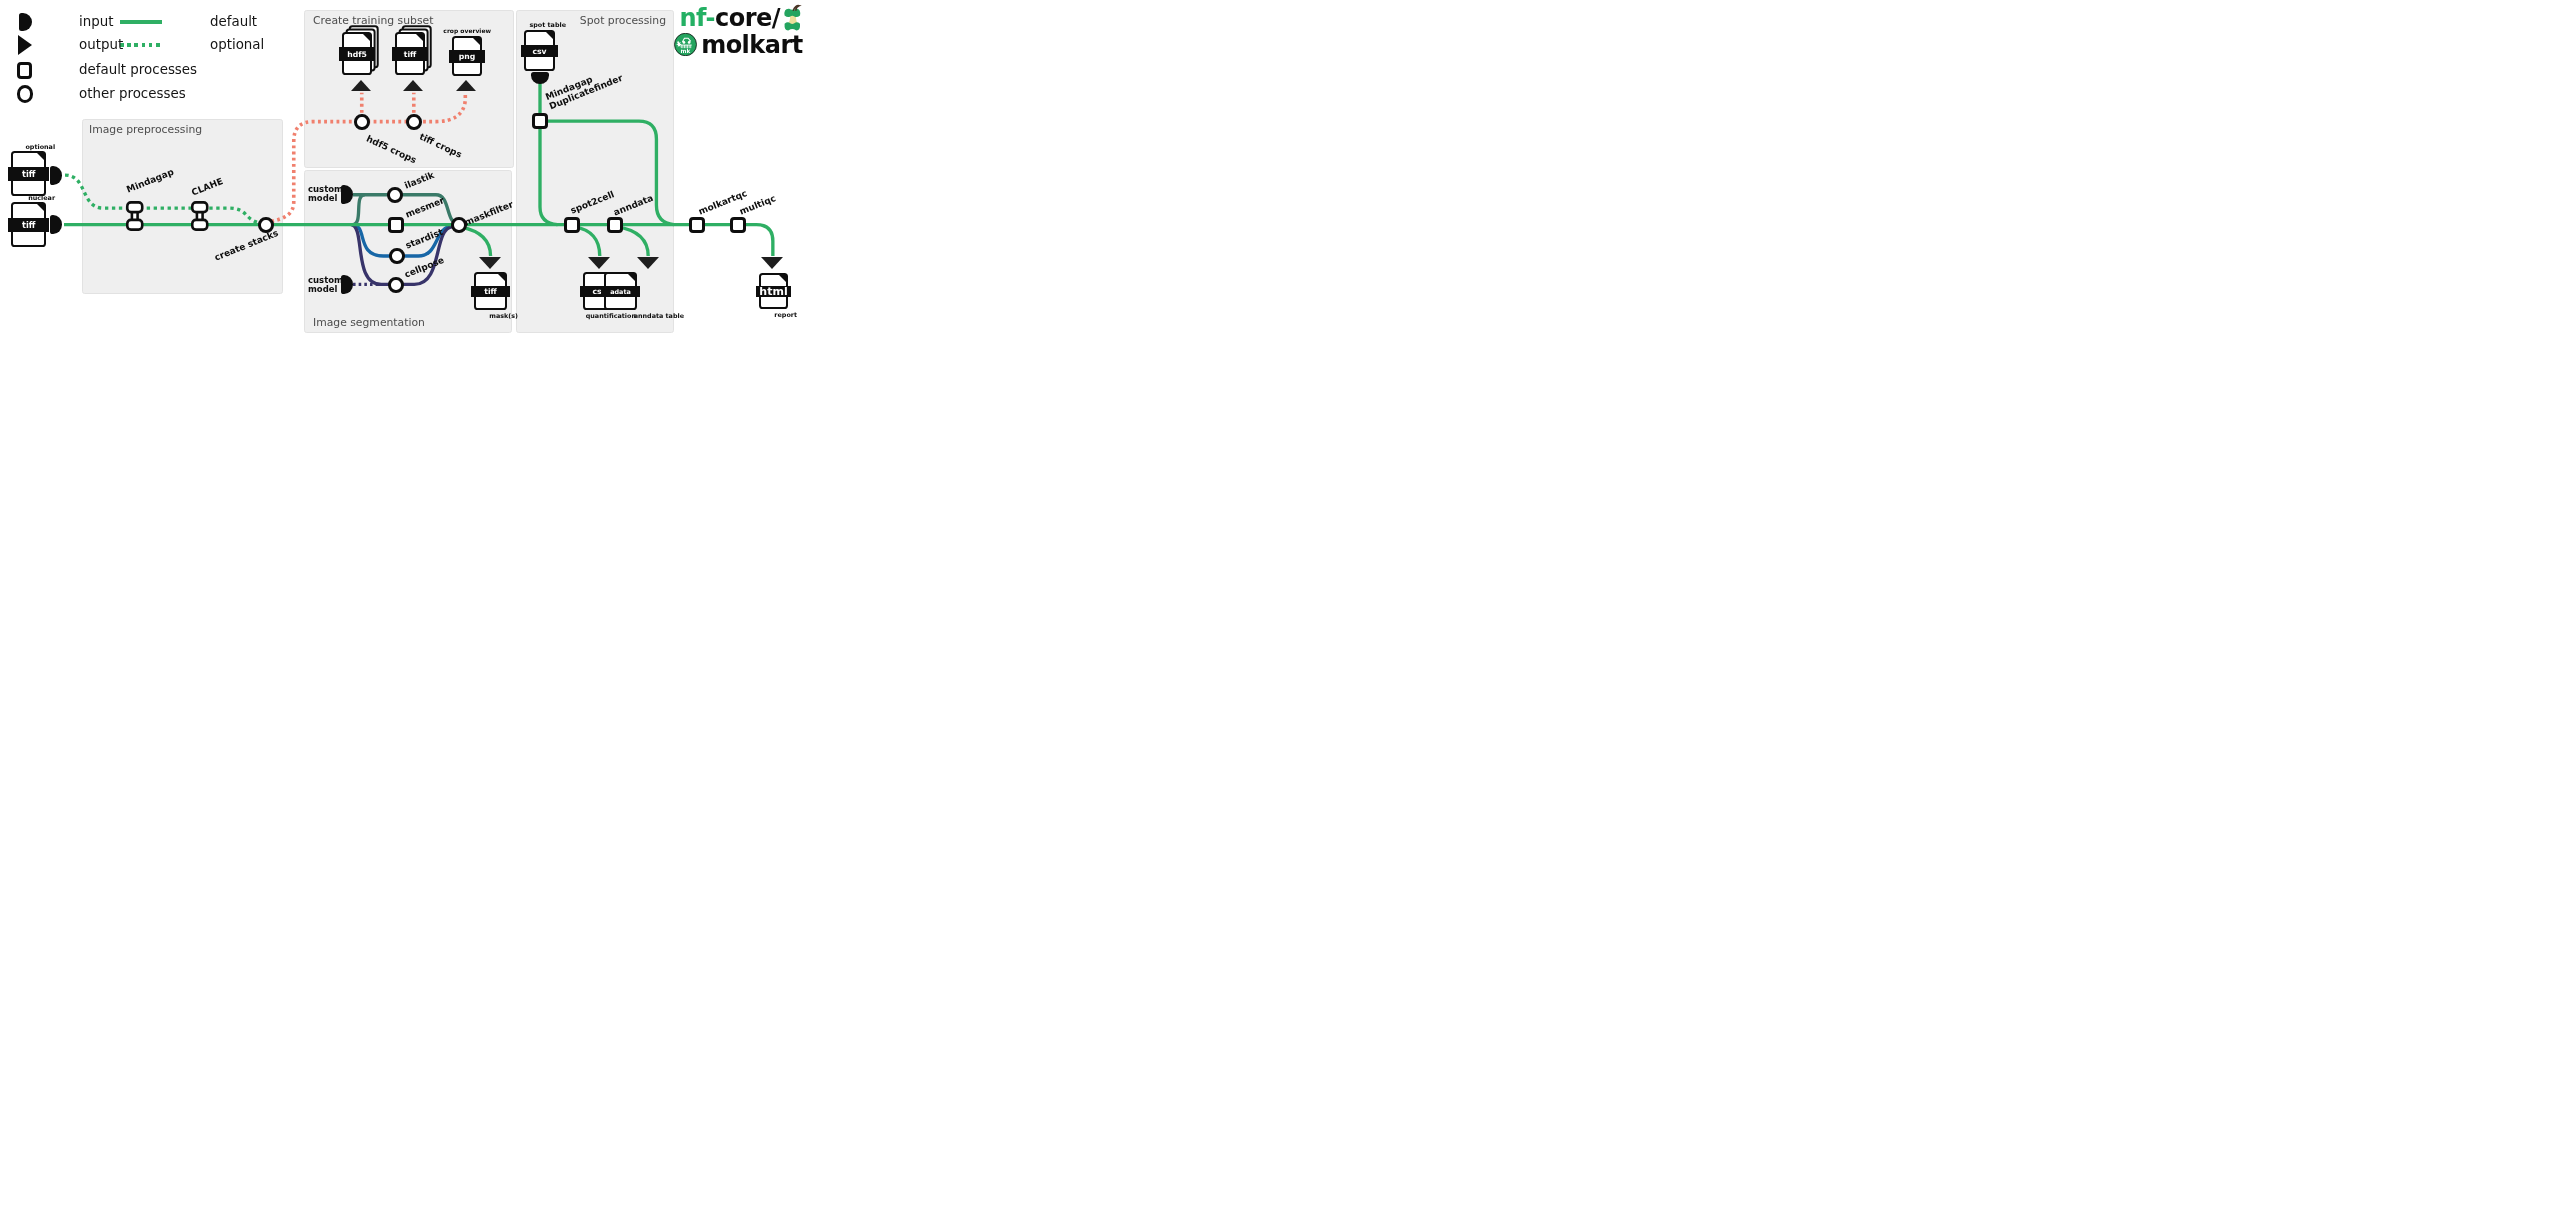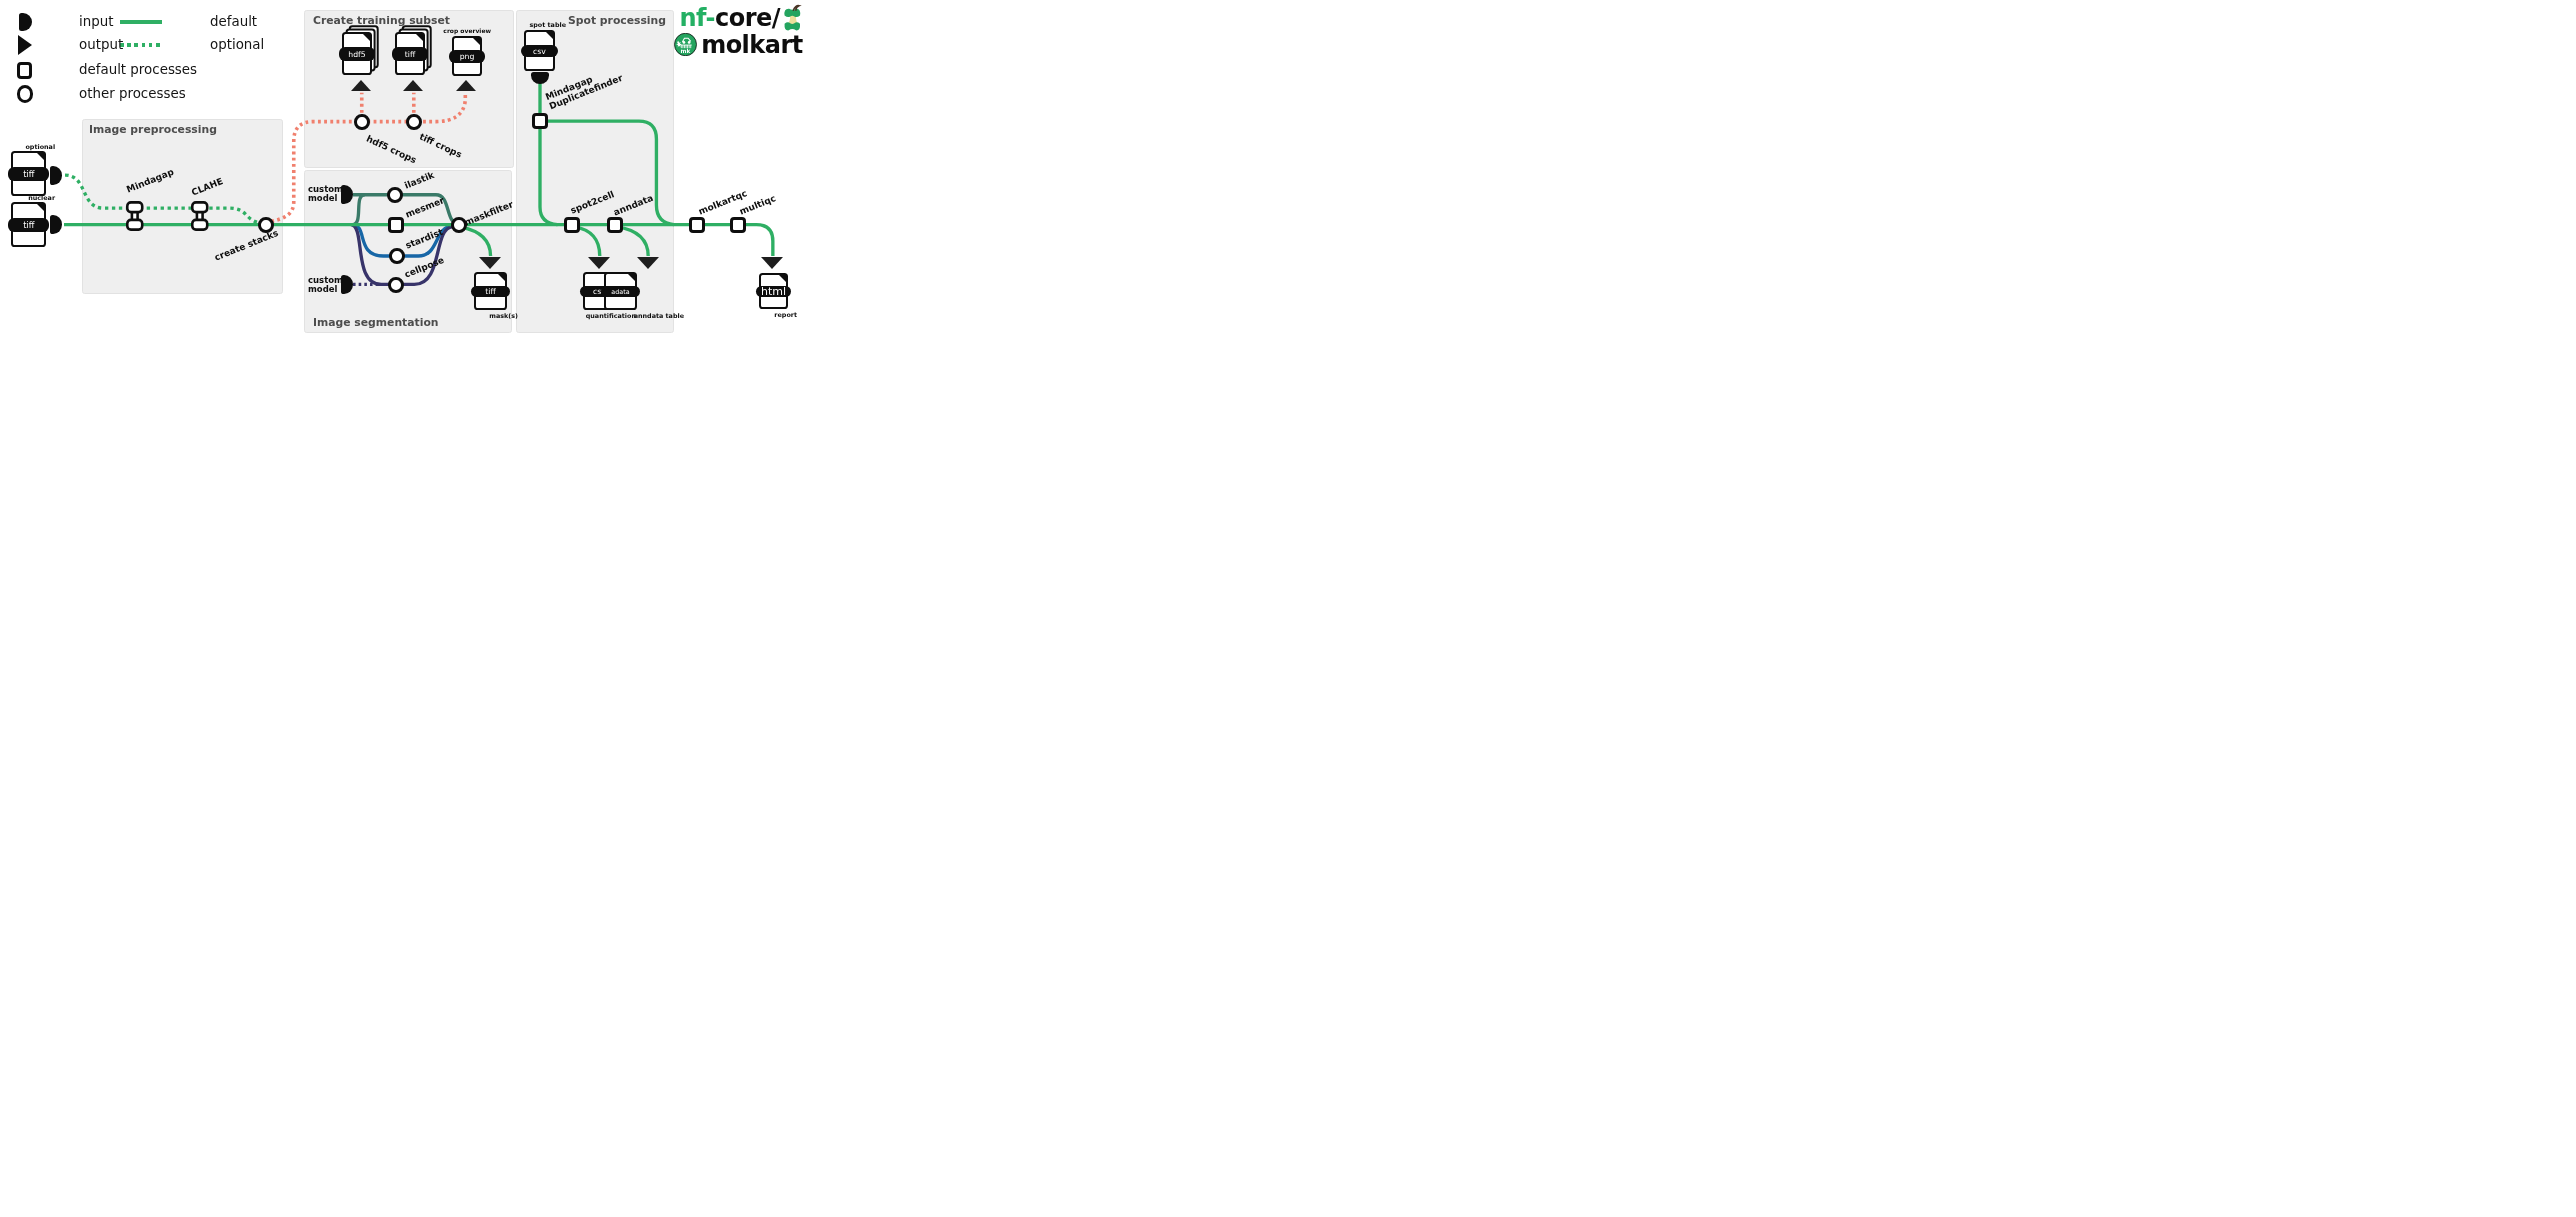--- a/index.html
+++ b/index.html
@@ -2,21 +2,21 @@
 <html style="font-size:8.2px"><head>
 <meta charset="utf-8">
 <style>
   html,body{margin:0;padding:0;background:#fff;}
   *{box-sizing:border-box;}
   #canvas{position:relative;width:808px;height:340px;background:#fff;overflow:hidden;
           font-family:"DejaVu Sans","Liberation Sans",sans-serif;color:#0e0e0e;}
 
   
   .box{position:absolute;background:#efefef;border:1px solid #e2e2e2;border-radius:2.6px;}
-  .box-title{position:absolute;font-weight:bold;font-size:10.8px;color:#4d4d4d;white-space:nowrap;}
+  .box-title{position:absolute;font-weight:normal;font-size:10.8px;color:#4d4d4d;white-space:nowrap;}
 
   
   #wires{position:absolute;left:0;top:0;z-index:2;}
   .w-green{stroke:#2faf64;fill:none;stroke-width:6.5;}
   .w-green-dot{stroke:#2faf64;fill:none;stroke-width:6.5;stroke-dasharray:6.5 7;}
   .w-salmon{stroke:#f0806e;fill:none;stroke-width:7;stroke-dasharray:5.5 6.5;}
   .w-teal{stroke:#3a7a68;fill:none;stroke-width:6.5;}
   .w-blue{stroke:#1766a6;fill:none;stroke-width:6.5;}
   .w-navy{stroke:#38346a;fill:none;stroke-width:6.5;}
   .w-navy-dot{stroke:#38346a;fill:none;stroke-width:6.5;stroke-dasharray:5 6;}
@@ -34,22 +34,22 @@
   .plain{position:absolute;font-weight:bold;z-index:4;color:#0e0e0e;}
 
   
   .file{position:absolute;z-index:3;}
   .file .layer{position:absolute;inset:0;background:#fff;border:2.3px solid #0e0e0e;border-radius:3.6px;}
   .file .l2{transform:translate(3.6px,-3.6px);}
   .file .l3{transform:translate(6.7px,-6.7px);}
   .file .page{position:absolute;inset:0;background:#fff;border:2.3px solid #0e0e0e;border-radius:3.6px;}
   .file .fold{position:absolute;top:1px;right:1px;width:0;height:0;
               border-top:9.8px solid #0e0e0e;border-left:9.8px solid transparent;z-index:1;}
-  .file .banner{position:absolute;left:-3.1px;right:-3.1px;top:36%;height:31%;background:#0e0e0e;border-radius:6px;
-                color:#fff;font-weight:normal;display:flex;align-items:center;justify-content:center;z-index:2;}
+  .file .banner{position:absolute;left:-3.1px;right:-3.1px;top:36%;height:31%;background:#0e0e0e;border-radius:0;
+                color:#fff;font-weight:bold;display:flex;align-items:center;justify-content:center;z-index:2;}
   .fcaption{position:absolute;font-size:6.4px;font-weight:bold;text-align:right;z-index:4;color:#0e0e0e;}
 
   
   .glyph-in{position:absolute;width:12.4px;height:18.5px;background:#0e0e0e;z-index:3;
             border-radius:2.6px 8.8px 8.8px 2.6px / 2.6px 9.3px 9.3px 2.6px;}
   .glyph-in.down{width:17.5px;height:12.4px;border-radius:2.6px 2.6px 8.8px 8.8px / 2.6px 2.6px 8.8px 8.8px;}
   .arrow-dn{position:absolute;width:0;height:0;border-left:11.3px solid transparent;border-right:11.3px solid transparent;
             border-top:12px solid #1e1e1e;z-index:3;}
   .arrow-up{position:absolute;width:0;height:0;border-left:10.3px solid transparent;border-right:10.3px solid transparent;
             border-bottom:11.3px solid #1e1e1e;z-index:3;}

